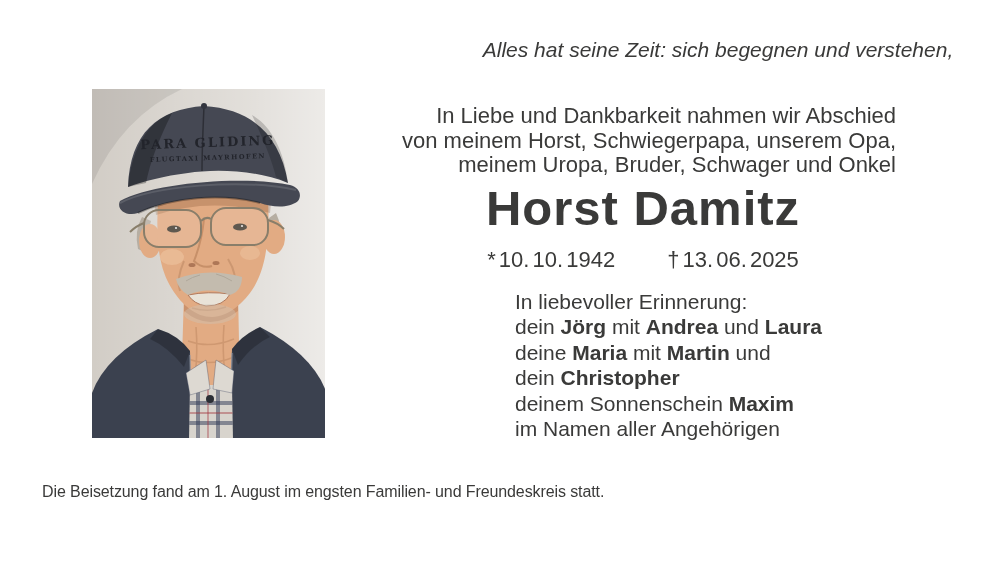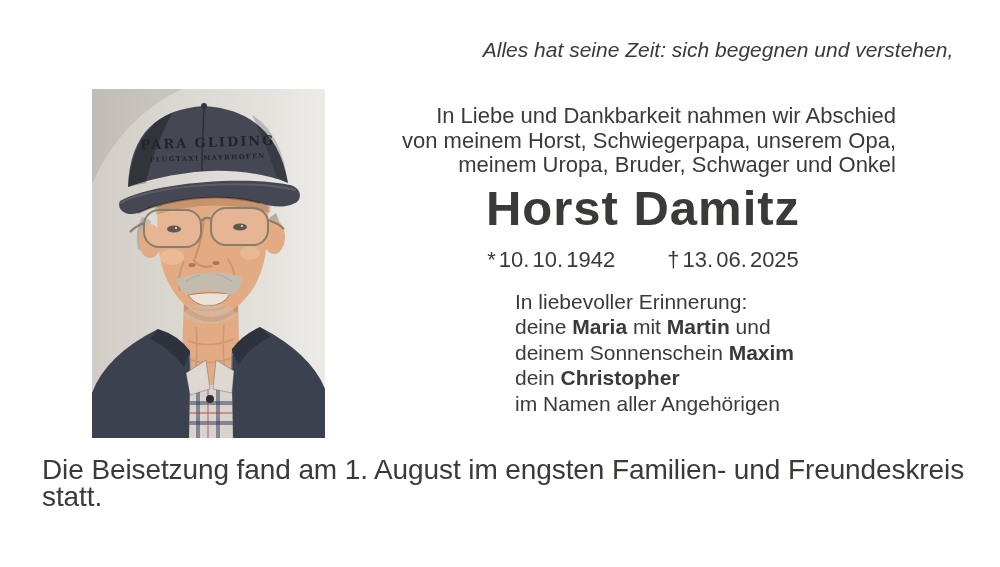--- a/index.html
+++ b/index.html
@@ -12,21 +12,21 @@
   .intro{position:absolute;top:104px;left:390px;width:506px;text-align:right;
          font-size:22px;line-height:24.7px;}
   .name{position:absolute;top:181px;left:390px;width:506px;text-align:center;
         font-size:49px;line-height:54px;font-weight:700;letter-spacing:1px;}
   .dates{position:absolute;top:247px;left:390px;width:506px;display:flex;
          justify-content:center;gap:52px;font-size:22px;}
   .dates span{word-spacing:-3px;}
   .memory{position:absolute;top:289px;left:515px;font-size:21px;line-height:25.4px;}
   .memory .heading{}
   .mline b{font-weight:700;}
-  .footer{position:absolute;top:457px;left:42px;font-size:28px;line-height:26.5px;
+  .footer{position:absolute;top:479px;left:42px;font-size:16px;line-height:26.5px;
           letter-spacing:-0.1px;}
   .capline1{font-family:"DejaVu Serif",serif;font-weight:bold;letter-spacing:2px;}
   .capline2{font-family:"DejaVu Serif",serif;font-weight:bold;letter-spacing:1.5px;}
 </style>
 </head>
 <body>
 
 <div class="page" style="color: rgb(58, 58, 57); background: rgb(255, 255, 255);">
 
   <div class="photo">
@@ -154,23 +154,24 @@
   <div class="name">Horst Damitz</div>
 
   <div class="dates">
     <span>* 10. 10. 1942</span>
     <span>† 13. 06. 2025</span>
   </div>
 
   <div class="memory">
     <div class="heading">In liebevoller Erinnerung:</div>
     <div>
+        <div class="mline"><span>dein </span><b>Jörg</b><span> mit </span><b>Andrea</b><span> und </span><b>Laura</b></div>
         <div class="mline"><span>deine </span><b>Maria</b><span> mit </span><b>Martin</b><span> und</span></div>
+        <div class="mline"><span>dein </span><b>Christopher</b></div>
         <div class="mline"><span>deinem Sonnenschein </span><b>Maxim</b></div>
-        <div class="mline"><span>dein </span><b>Christopher</b></div>
         <div class="mline"><span>im Namen aller Angehörigen</span></div>
       </div>
   </div>
 
   <div class="footer">
     <div>Die Beisetzung fand am 1. August im engsten Familien- und Freundeskreis statt.</div>
   </div>
 
 </div>
 

